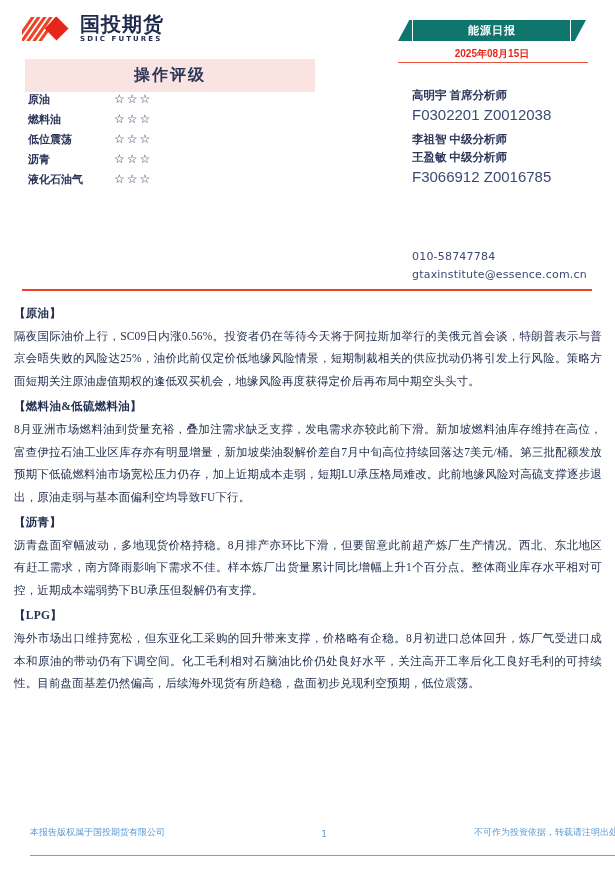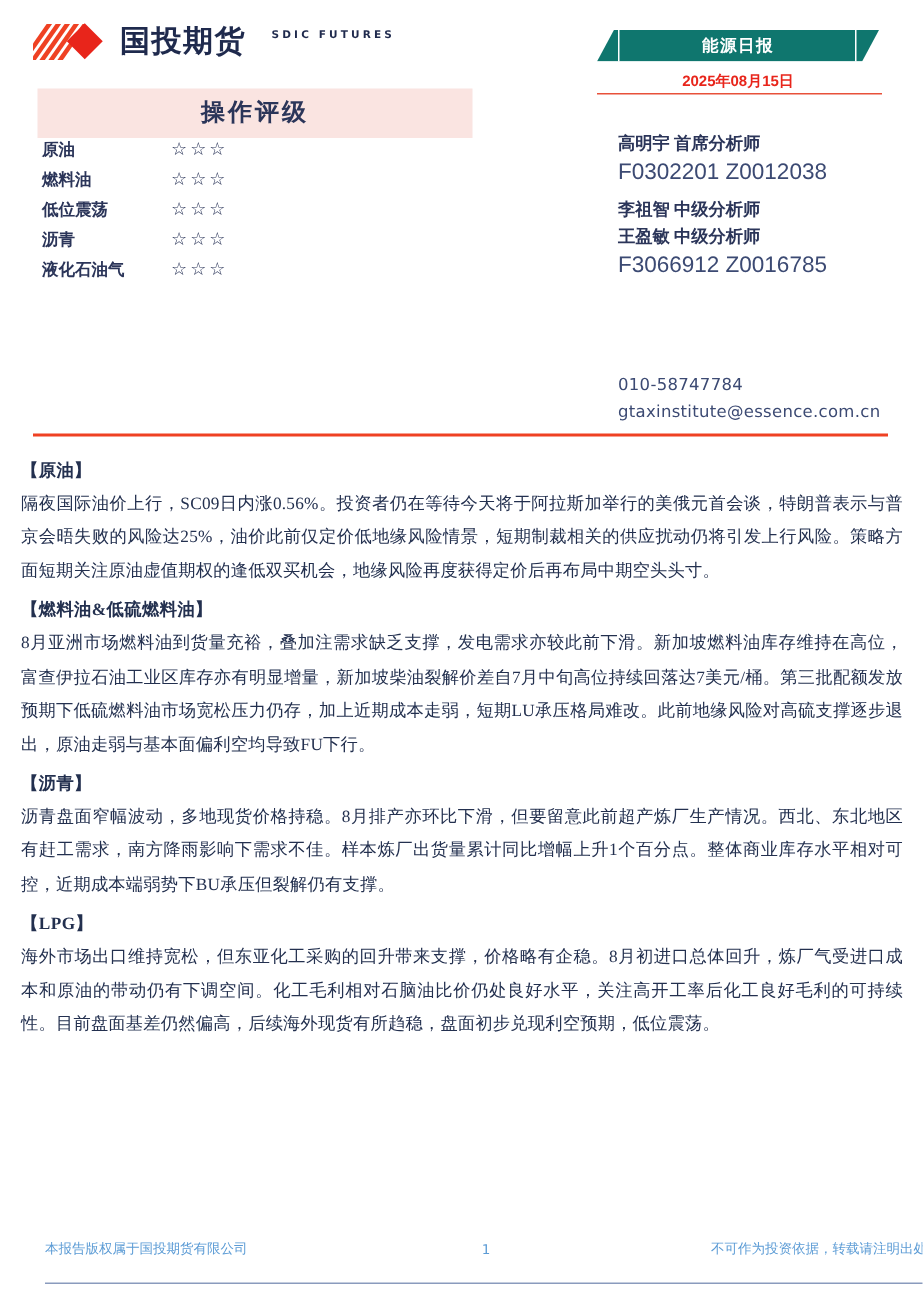--- a/index.html
+++ b/index.html
@@ -67,38 +67,37 @@
     position: absolute;
     left: 26px;
     top: 5px;
     width: 17px;
     height: 17px;
     background: #e8251b;
     transform: rotate(45deg);
   }
   .logo-text {
     display: flex;
-    flex-direction: row;
+    flex-direction: column;
     line-height: 1;
   }
   .logo-cn {
     font-family: "Liberation Serif", "DejaVu Serif", serif;
     font-size: 20px;
     font-weight: bold;
     color: #1f2a4d;
     letter-spacing: 1px;
   }
   .logo-en {
     font-family: "DejaVu Sans", "Liberation Sans", sans-serif;
     font-size: 7px;
     font-weight: bold;
     color: #1f2a4d;
     letter-spacing: 2.1px;
     margin-top: 2px;
-    margin-left: 17px;
   }
 
   
   .badge-wrap {
     position: absolute;
     left: 398px;
     top: 20px;
     width: 188px;
     height: 21px;
   }

